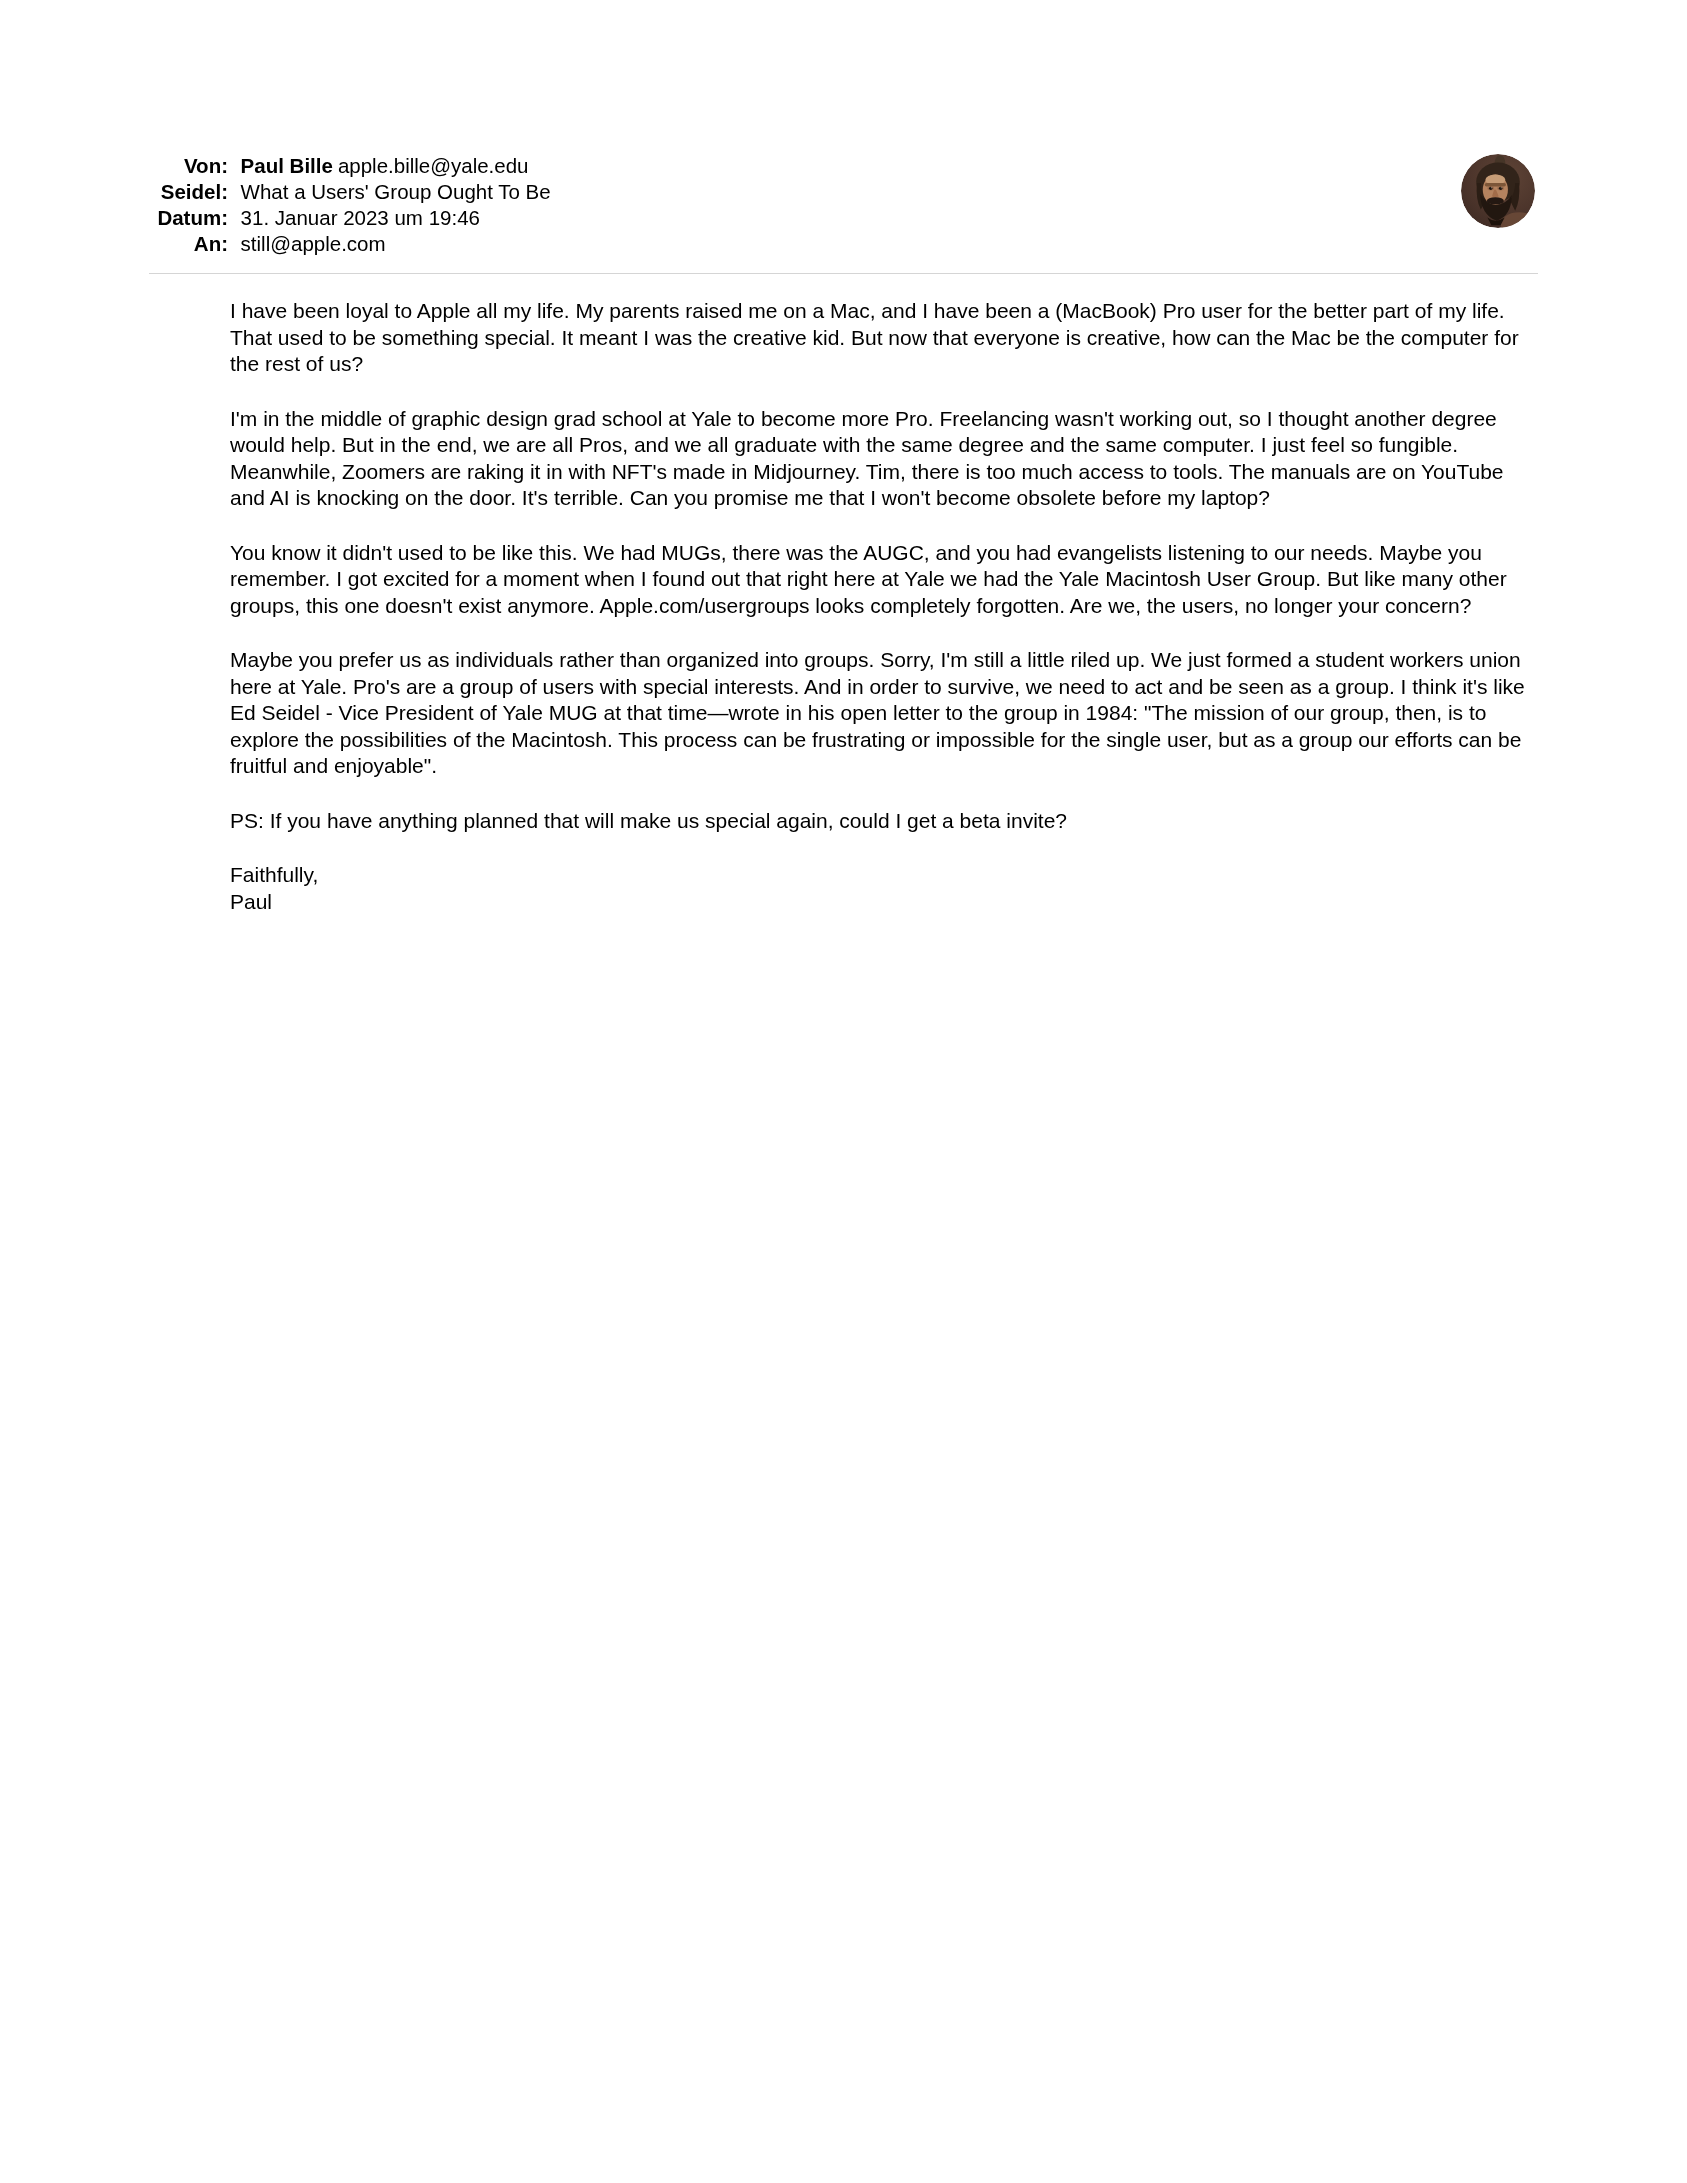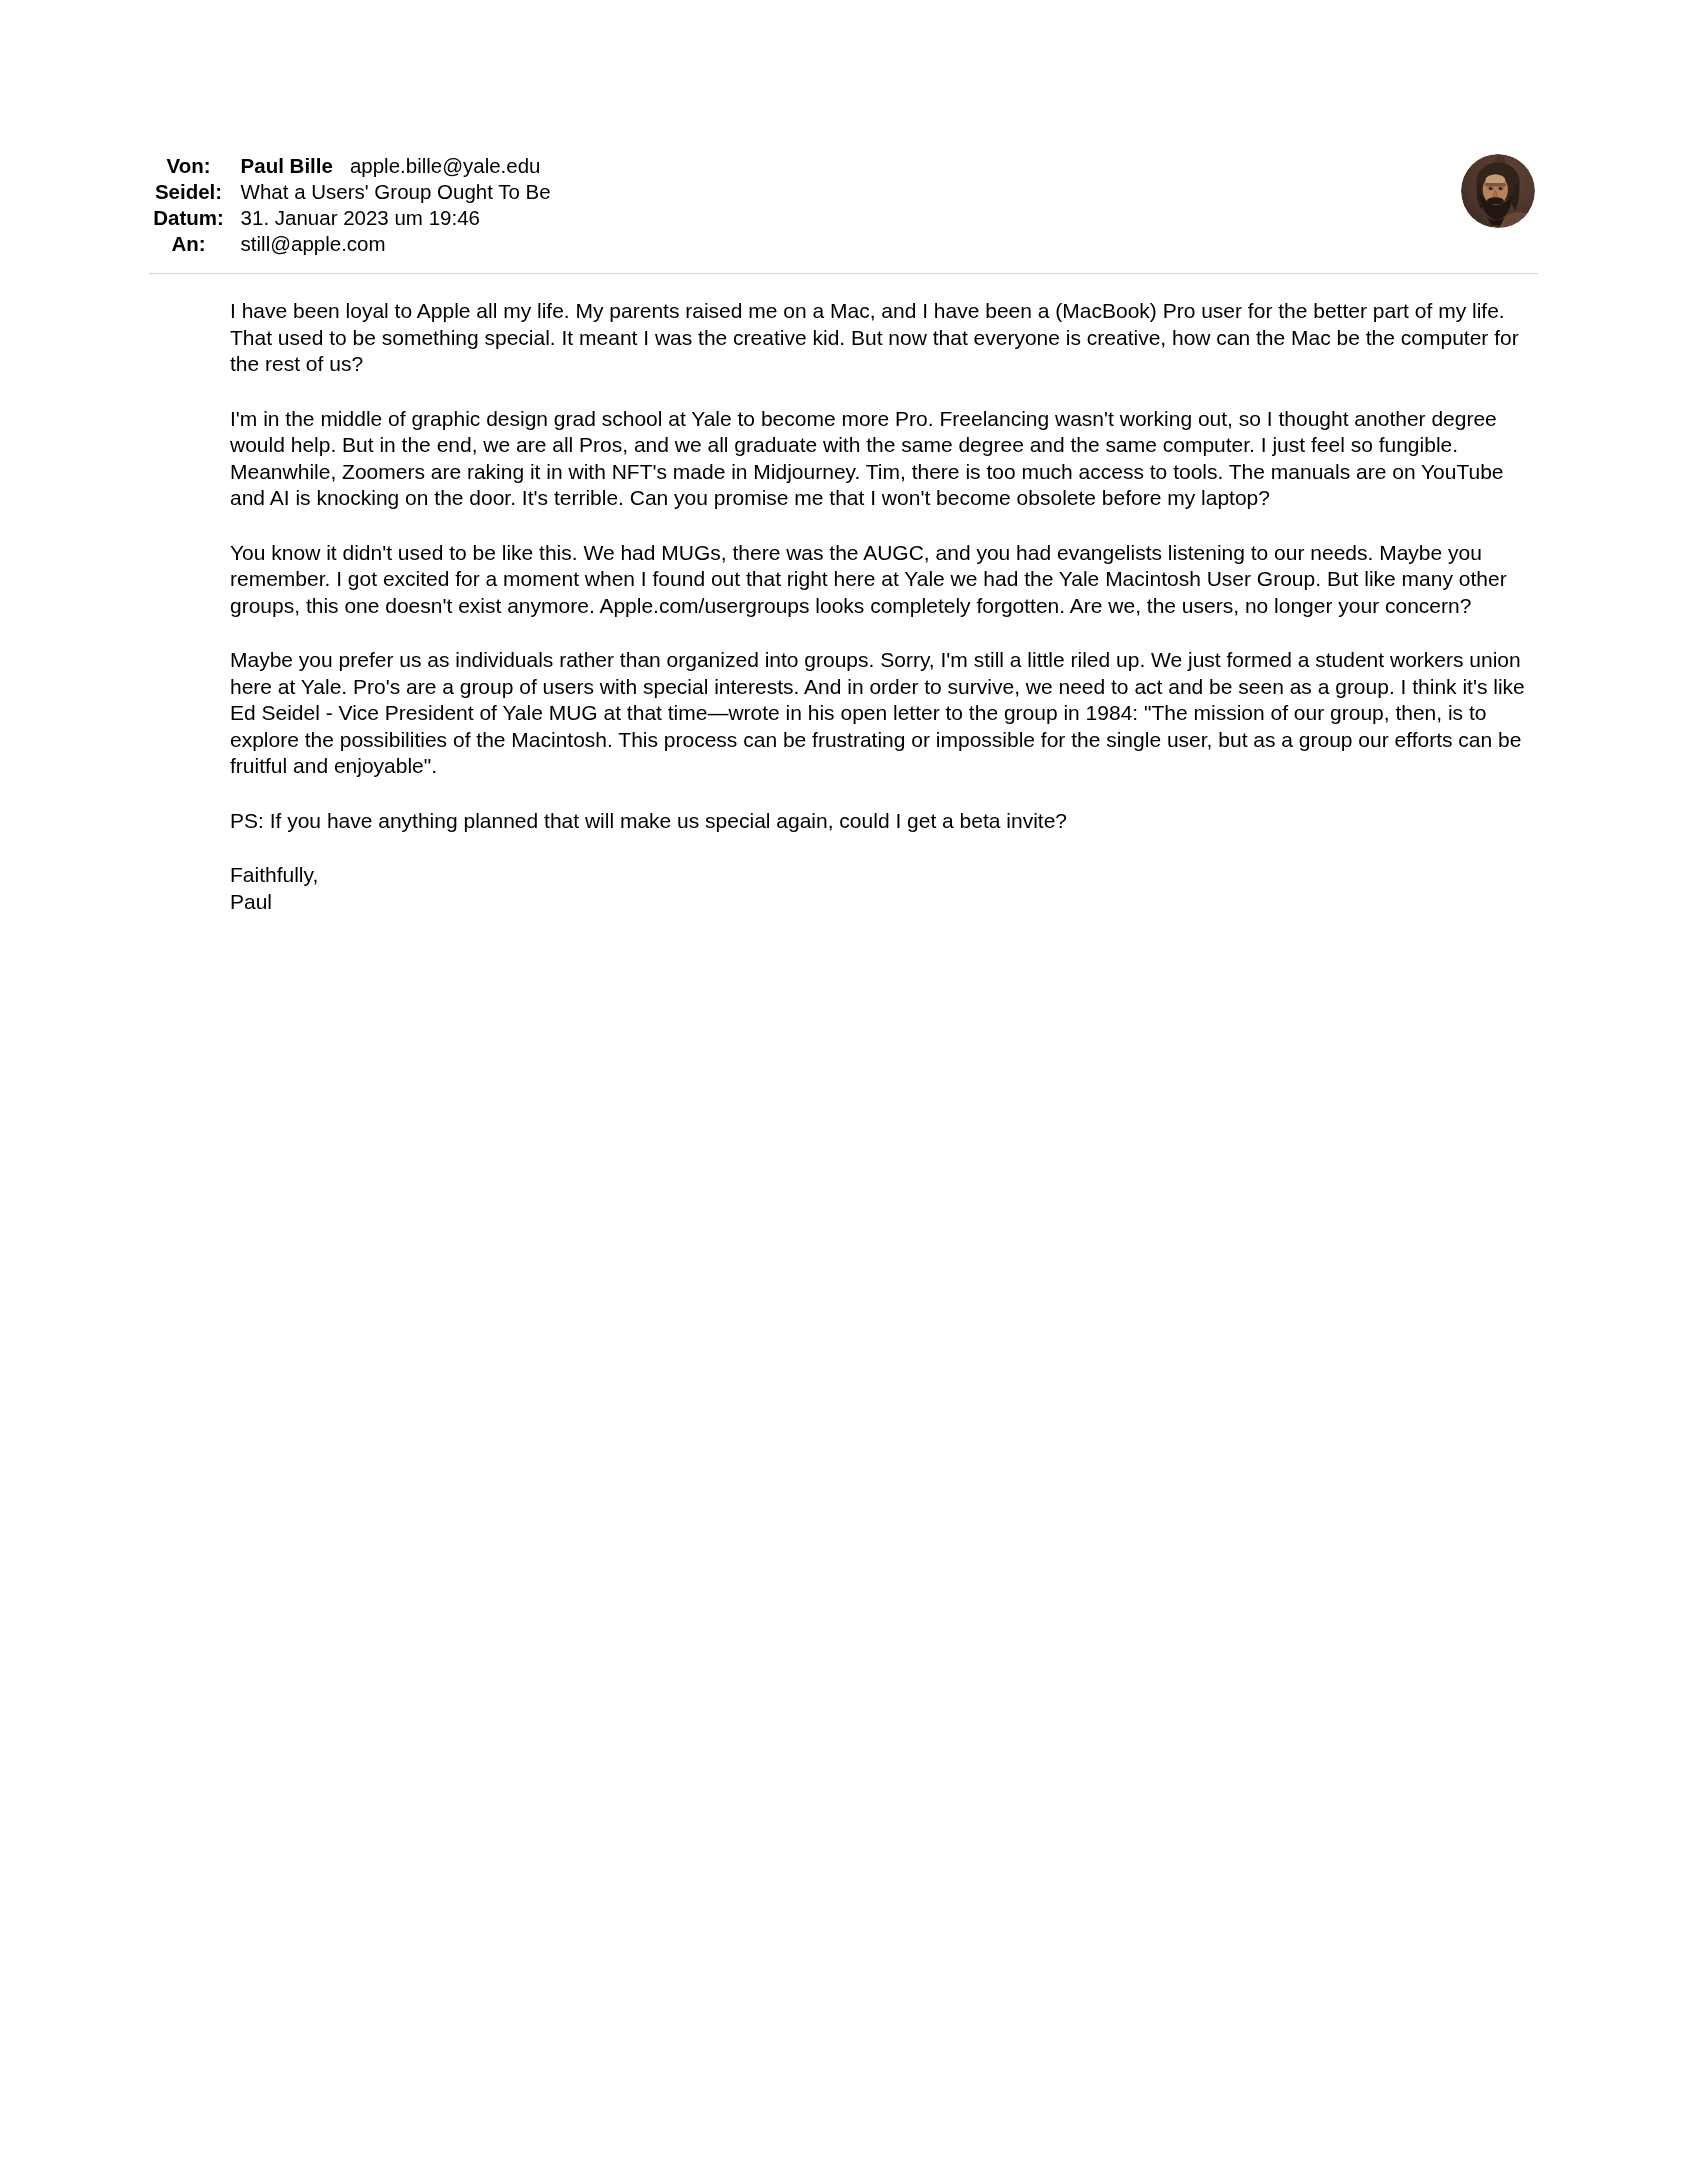--- a/index.html
+++ b/index.html
@@ -22,30 +22,30 @@
     left: 149px;
     top: 153px;
     display: grid;
     grid-template-columns: 79px auto;
     column-gap: 12.6px;
     font-size: 20.5px;
     line-height: 26px;
   }
   .hlabel {
     font-weight: bold;
-    text-align: center;
+    text-align: right;
     white-space: nowrap;
   }
   .hvalue {
     text-align: left;
     white-space: nowrap;
   }
   .sender-name {
     font-weight: bold;
-    margin-right: 17px;
+    margin-right: 5px;
     text-align: right;
   }
   .avatar {
     position: absolute;
     left: 1461px;
     top: 154px;
     width: 74px;
     height: 74px;
     border-radius: 50%;
     overflow: hidden;

